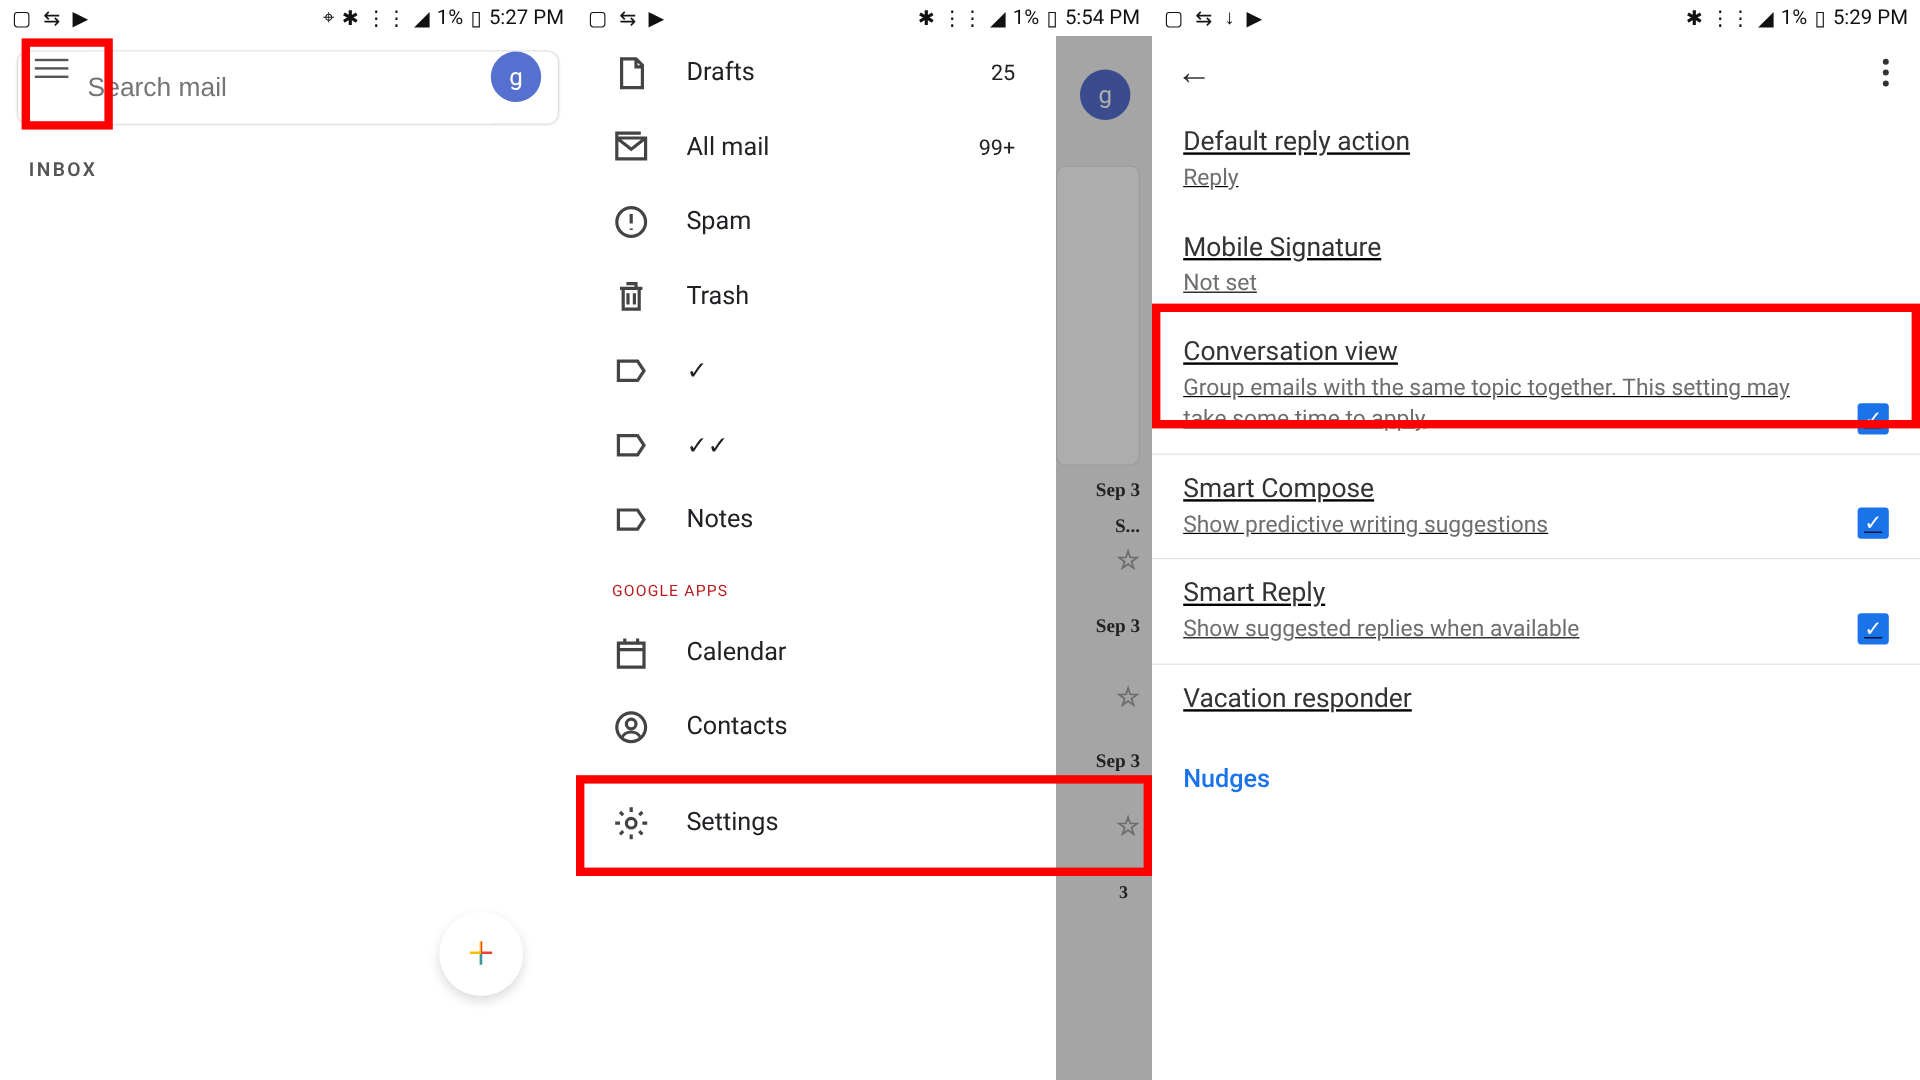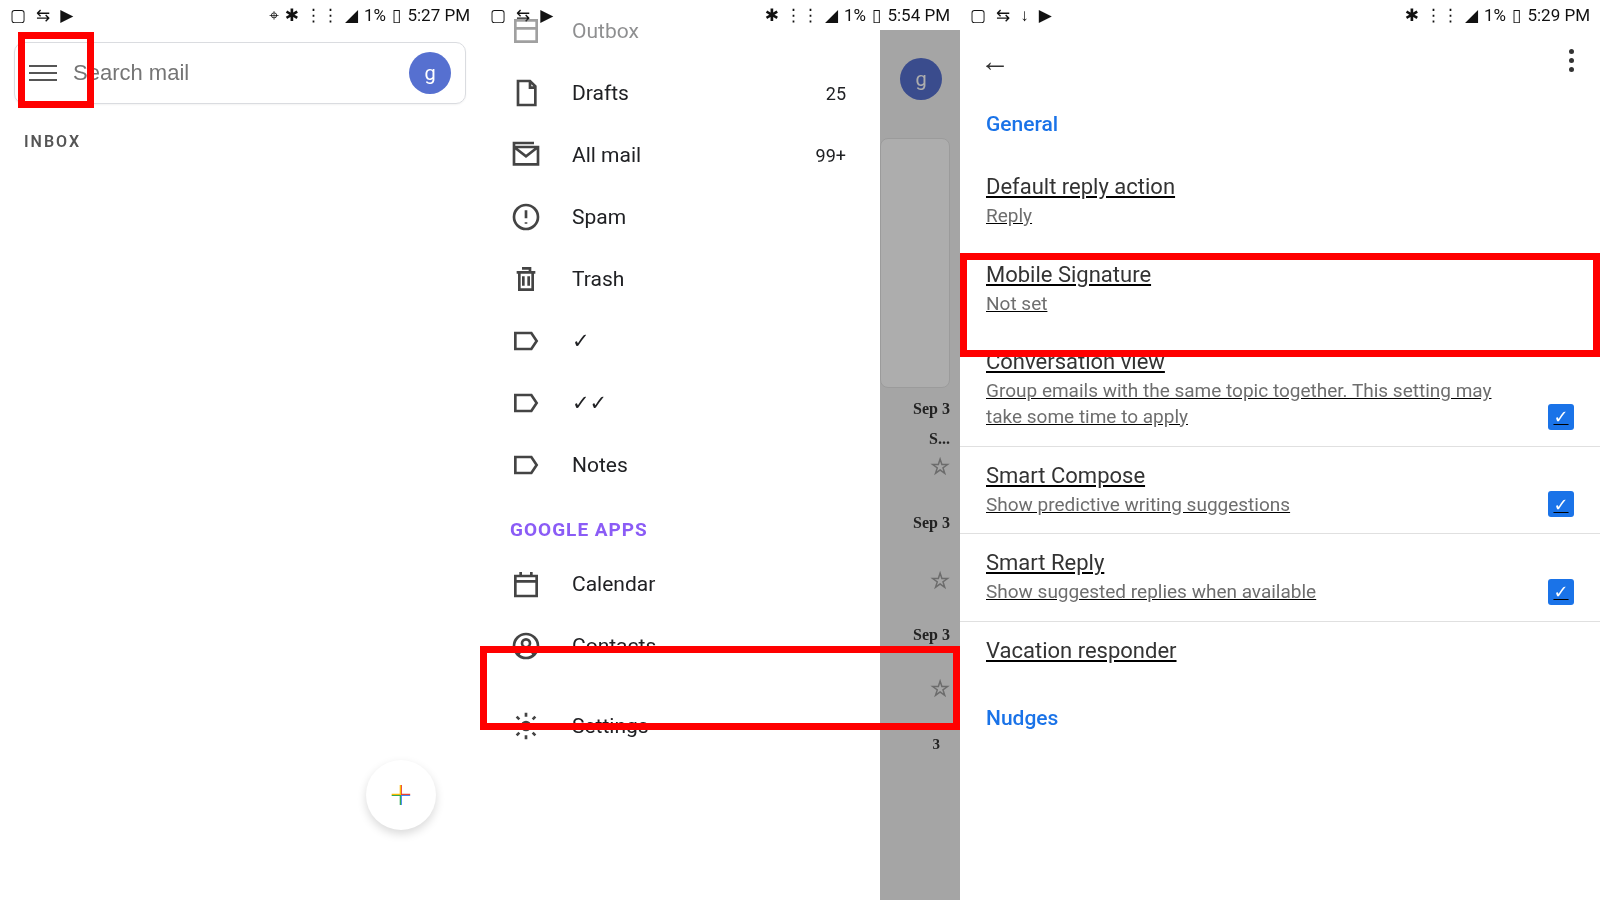--- a/index.html
+++ b/index.html
@@ -9,38 +9,38 @@
   .p2 { width: 480px; }
   .p3 { width: 640px; }
 
   
   .status { height: 30px; display: flex; align-items: center; font-size: 17px; color: #111; padding: 0 10px; }
   .status .left-icons { display: flex; gap: 10px; }
   .status .spacer { flex: 1; }
   .status .right { display: flex; align-items: center; gap: 6px; }
 
   
-  .searchbar { margin: 12px 14px 0 14px; height: 62px; border: 1px solid #dadce0; border-radius: 10px; display: flex; align-items: center; padding: 13px 14px; box-shadow: 0 1px 2px rgba(0,0,0,0.05); }
+  .searchbar { margin: 12px 14px 0 14px; height: 62px; border: 1px solid #dadce0; border-radius: 10px; display: flex; padding: 0 14px; box-shadow: 0 1px 2px rgba(0,0,0,0.05); }
   .hamburger { width: 28px; height: 28px; display: flex; flex-direction: column; justify-content: center; gap: 5px; margin-right: 16px; }
   .hamburger div { height: 2px; background: #555; }
   .search-input { flex: 1; border: none; outline: none; font-size: 22px; color: #6e6e6e; }
   .avatar { width: 42px; height: 42px; border-radius: 50%; background: #5670d0; color: #fff; display: flex; align-items: center; justify-content: center; font-size: 20px; }
   .inbox-label { font-size: 16px; letter-spacing: 2px; color: #555; font-weight: 600; margin: 28px 0 0 24px; }
 
   .fab { position: absolute; width: 70px; height: 70px; border-radius: 50%; background: #fff; box-shadow: 0 4px 10px rgba(0,0,0,0.15); display: flex; align-items: center; justify-content: center; }
   .fab.plus { font-size: 38px; }
   .plus-glyph { background: conic-gradient(#ea4335 0 90deg,#4285f4 0 180deg,#34a853 0 270deg,#fbbc04 0 360deg); -webkit-background-clip: text; color: transparent; font-weight: 300; }
 
   
   .drawer { position: absolute; left: 0; top: 30px; bottom: 0; width: 400px; background: #fff; z-index: 5; }
   .drawer-row { display: flex; align-items: center; height: 62px; padding: 0 30px 0 30px; cursor: pointer; }
   .drawer-row .ico { width: 32px; height: 32px; margin-right: 30px; display: flex; align-items: center; justify-content: center; }
   .drawer-row .lbl { font-size: 21px; color: #202124; flex: 1; }
   .drawer-row .cnt { font-size: 18px; color: #202124; margin-right: 4px; }
-  .drawer-section { font-size: 19px; letter-spacing: 1px; font-weight: 700; color: #8b5cf6; padding: 22px 30px 12px 30px; }
+  .drawer-section { font-size: 13px; letter-spacing: 1px; font-weight: 400; color: #b91c1c; padding: 22px 30px 12px 30px; }
   .check-red { color: #a83030; font-size: 22px; }
 
   .dimmed { position: absolute; right: 0; top: 30px; bottom: 0; left: 400px; background: rgba(0,0,0,0.32); z-index: 3; }
   .mail-peek { position: absolute; right: 0; top: 30px; bottom: 0; width: 80px; background: #f4f4f4; overflow: hidden; z-index: 2; }
   .mail-peek .avatar2 { position: absolute; top: 28px; right: 18px; }
   .mail-peek .card { position: absolute; top: 108px; right: 10px; width: 70px; height: 250px; background: #fff; border: 1px solid #e5e5e5; border-radius: 8px; }
   .peek-item { position: absolute; right: 10px; text-align: right; color: #333; font-size: 16px; font-weight: 600; font-family: Liberation Serif, serif; }
   .peek-star { color: #a0a0a0; font-size: 22px; }
 
   
@@ -132,28 +132,20 @@
     <div class="peek-item peek-star" style="top:424px;">☆</div>
     <div class="peek-item" style="top:484px;">Sep 3</div>
     <div class="peek-item peek-star" style="top:538px;">☆</div>
     <div class="peek-item" style="top:596px;">Sep 3</div>
     <div class="peek-item peek-star" style="top:646px;">☆</div>
     <div class="peek-item" style="top:706px; right:20px; font-size:15px;">3</div>
   </div>
   <div class="dimmed"></div>
 
   <div class="drawer">
-    <div class="drawer-row" style="margin-top:-30px; opacity:0.5;">
-      <div class="ico">
-          <svg viewBox="0 0 24 24">
-            <path class="ic-outline" d="M4 4h16v16H4z M4 10h16"></path>
-          </svg>
-        </div>
-      <div class="lbl">Outbox</div>
-    </div>
     <div class="drawer-row">
       <div class="ico">
           <svg viewBox="0 0 24 24">
             <path class="ic-outline" d="M6 3h9l4 4v14H6z M15 3v5h4"></path>
           </svg>
         </div>
       <div class="lbl">Drafts</div>
       <div class="cnt">25</div>
     </div>
     <div class="drawer-row">
@@ -269,21 +261,20 @@
 
   <div class="topbar">
     <div class="back-arrow">←</div>
     <div class="kebab">
         <div></div>
         <div></div>
         <div></div>
       </div>
   </div>
 
-  <div class="section-title">General</div>
 
   <div class="setting">
     <div class="txt">
       <div class="title">Default reply action</div>
       <div class="sub">Reply</div>
     </div>
   </div>
 
   <div class="setting">
     <div class="txt">

